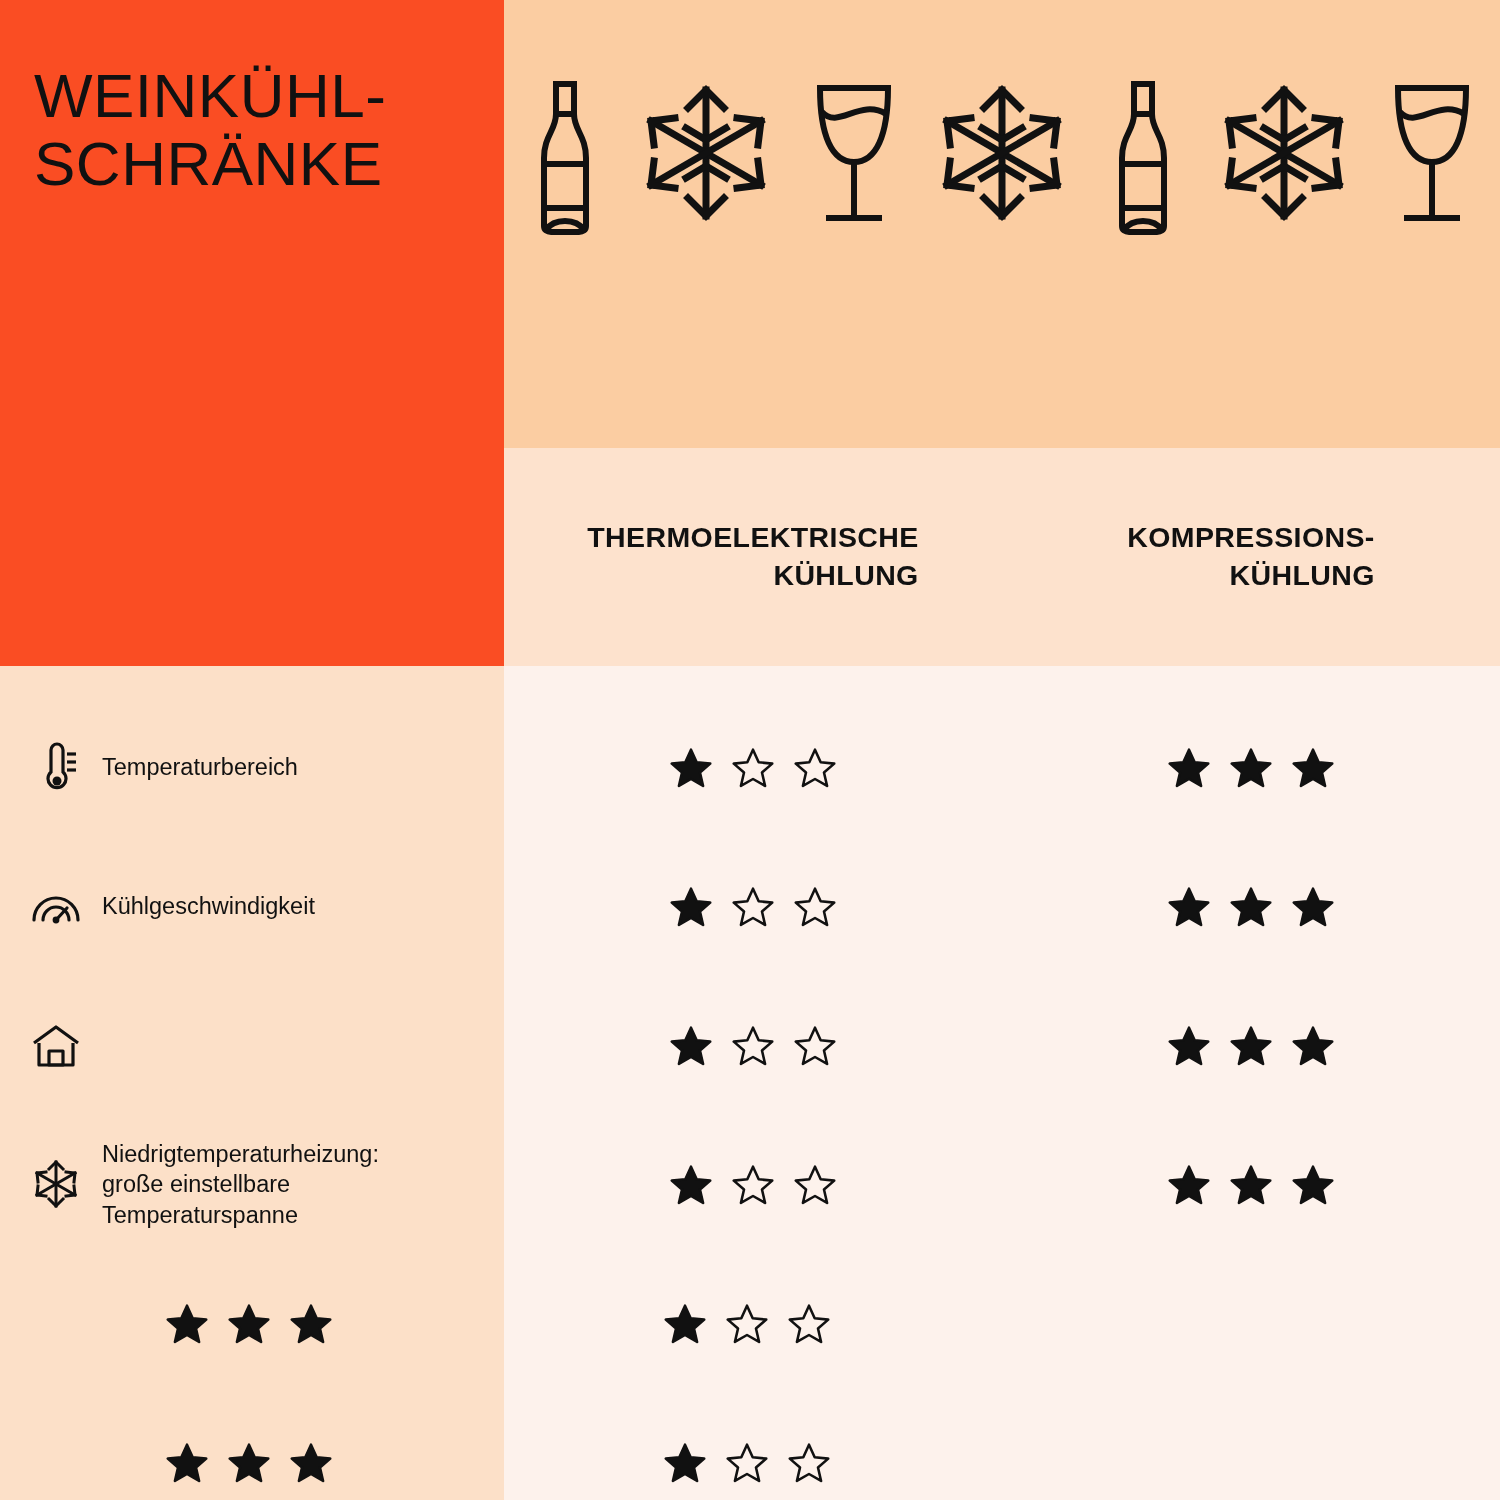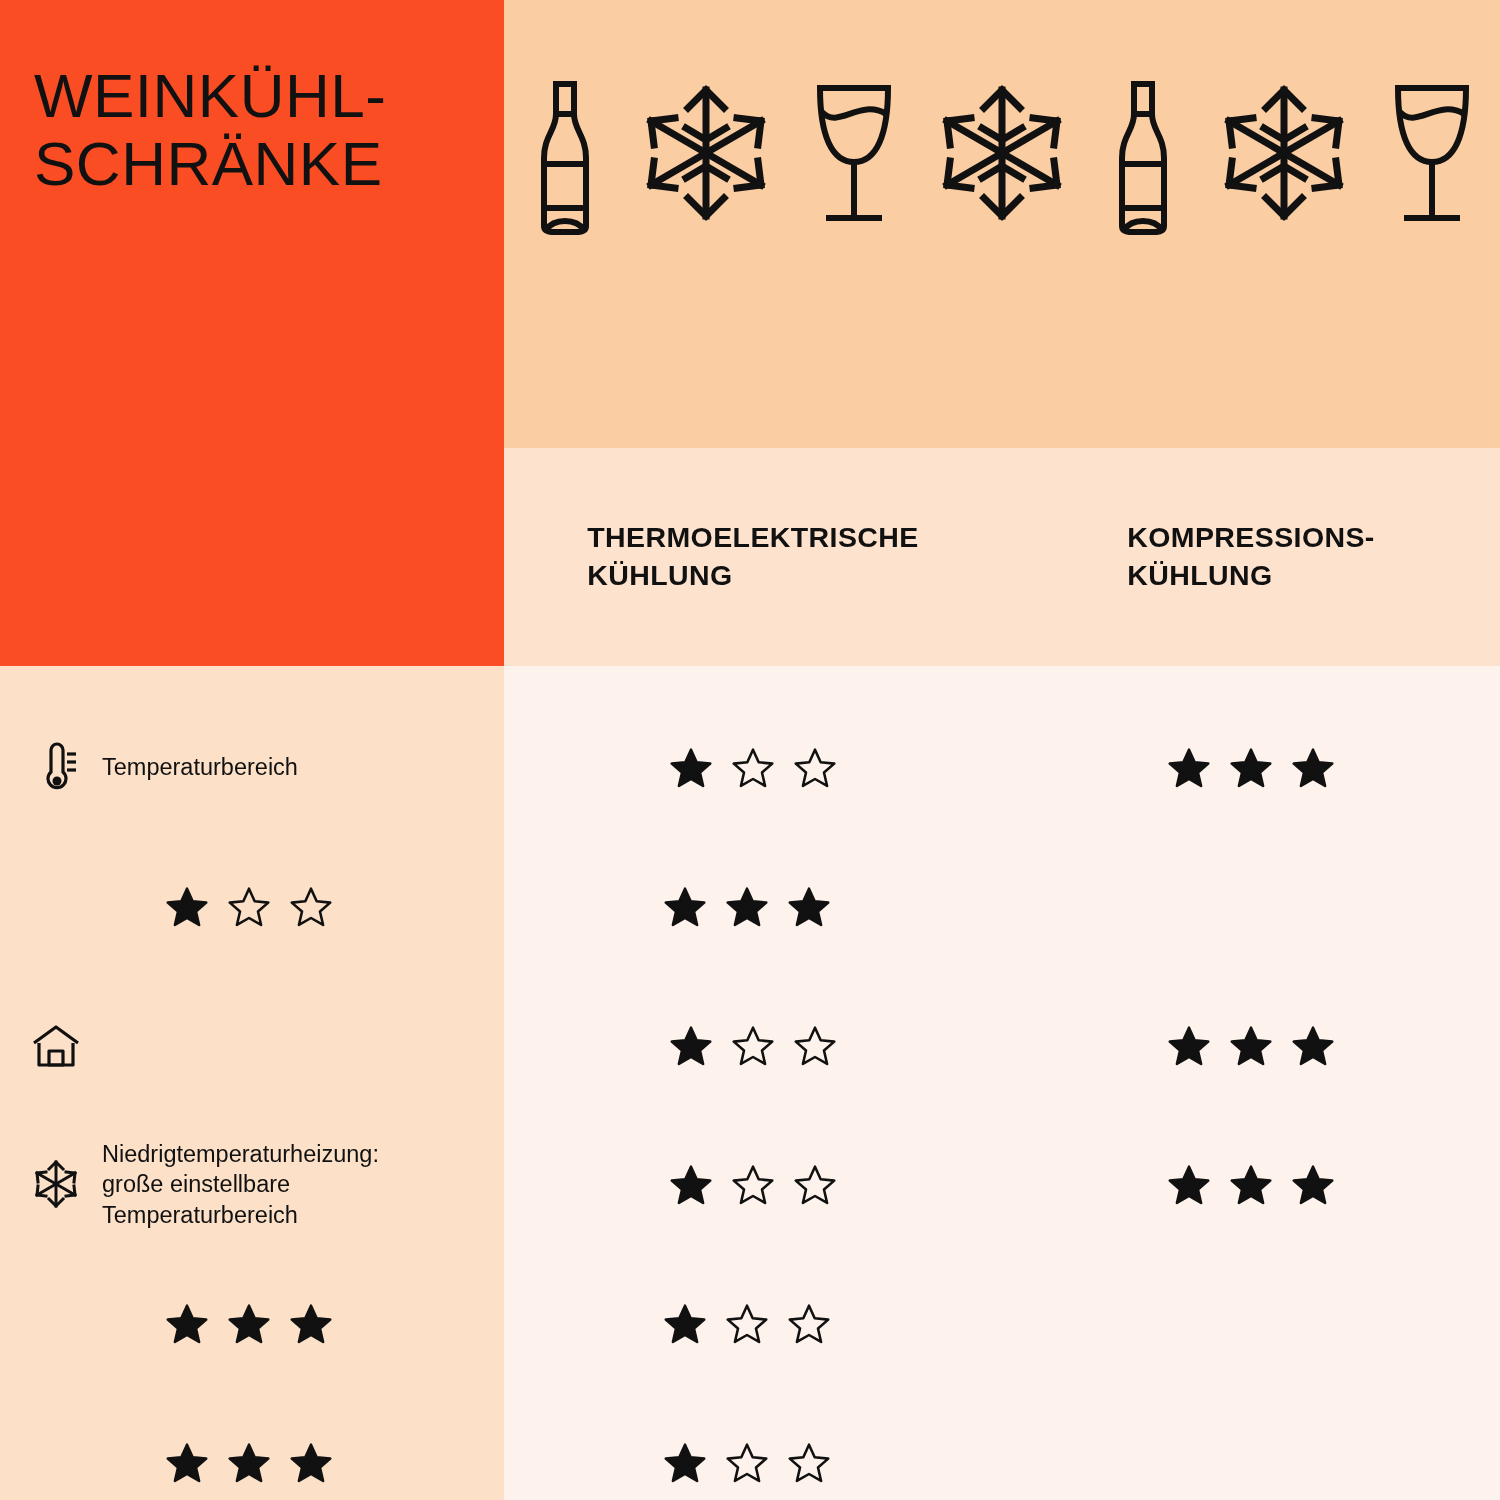--- a/index.html
+++ b/index.html
@@ -64,21 +64,21 @@
     left: 504px; top: 448px;
     width: 996px; height: 218px;
     background: #fde2cd;
     display: flex;
   }
   .header-cell {
     flex: 1 1 50%;
     display: flex;
     align-items: center;
     justify-content: center;
-    text-align: left;
+    text-align: right;
     box-sizing: border-box;
     padding: 0 18px;
   }
   .header-cell span {
     font-size: 28.5px;
     font-weight: 700;
     line-height: 1.33;
     letter-spacing: 0.4px;
     color: #111111;
     white-space: pre-line;
@@ -292,20 +292,31 @@
                 <polygon points="12,2 15.1,8.9 22.5,9.6 16.9,14.5 18.6,21.8 12,18 5.4,21.8 7.1,14.5 1.5,9.6 8.9,8.9"></polygon>
               </svg>
             <svg class="star" width="46" height="44" viewBox="0 0 24 24" fill="#111" stroke="#111" stroke-width="1.4" stroke-linejoin="round">
                 <polygon points="12,2 15.1,8.9 22.5,9.6 16.9,14.5 18.6,21.8 12,18 5.4,21.8 7.1,14.5 1.5,9.6 8.9,8.9"></polygon>
               </svg>
           </div>
         </div>
       </div>
 
       <div class="row">
+        <div class="row-label">
+          <span class="row-icon">
+            <svg width="52" height="42" viewBox="0 0 52 42" fill="none" stroke="#111" stroke-width="3.2" stroke-linecap="round">
+              <path d="M4 34 a22 22 0 0 1 44 0"></path>
+              <path d="M13 34 a13 13 0 0 1 26 0"></path>
+              <circle cx="26" cy="34" r="3.4" fill="#111" stroke="none"></circle>
+              <line x1="26" y1="34" x2="37" y2="22"></line>
+            </svg>
+          </span>
+          <span class="row-text">Kühlgeschwindigkeit</span>
+        </div>
         <div class="row-ratings">
           <div class="rating-cell">
             <svg class="star" width="46" height="44" viewBox="0 0 24 24" fill="#111" stroke="#111" stroke-width="1.4" stroke-linejoin="round">
                 <polygon points="12,2 15.1,8.9 22.5,9.6 16.9,14.5 18.6,21.8 12,18 5.4,21.8 7.1,14.5 1.5,9.6 8.9,8.9"></polygon>
               </svg>
             <svg class="star" width="46" height="44" viewBox="0 0 24 24" fill="none" stroke="#111" stroke-width="1.4" stroke-linejoin="round">
                 <polygon points="12,2 15.1,8.9 22.5,9.6 16.9,14.5 18.6,21.8 12,18 5.4,21.8 7.1,14.5 1.5,9.6 8.9,8.9"></polygon>
               </svg>
             <svg class="star" width="46" height="44" viewBox="0 0 24 24" fill="none" stroke="#111" stroke-width="1.4" stroke-linejoin="round">
                 <polygon points="12,2 15.1,8.9 22.5,9.6 16.9,14.5 18.6,21.8 12,18 5.4,21.8 7.1,14.5 1.5,9.6 8.9,8.9"></polygon>
@@ -368,21 +379,21 @@
               <line x1="25" y1="4" x2="25" y2="48"></line>
               <line x1="6" y1="15" x2="44" y2="37"></line>
               <line x1="44" y1="15" x2="6" y2="37"></line>
               <path d="M25 4 L18 11 M25 4 L32 11 M25 48 L18 41 M25 48 L32 41"></path>
               <path d="M6 15 L7 24 M6 15 L15 14 M44 37 L43 28 M44 37 L35 38"></path>
               <path d="M44 15 L43 24 M44 15 L35 14 M6 37 L7 28 M6 37 L15 38"></path>
             </svg>
           </span>
           <span class="row-text">Niedrigtemperaturheizung:
 große einstellbare
-Temperaturbereich</span>
+Temperaturspanne</span>
         </div>
         <div class="row-ratings">
           <div class="rating-cell">
             <svg class="star" width="46" height="44" viewBox="0 0 24 24" fill="#111" stroke="#111" stroke-width="1.4" stroke-linejoin="round">
                 <polygon points="12,2 15.1,8.9 22.5,9.6 16.9,14.5 18.6,21.8 12,18 5.4,21.8 7.1,14.5 1.5,9.6 8.9,8.9"></polygon>
               </svg>
             <svg class="star" width="46" height="44" viewBox="0 0 24 24" fill="none" stroke="#111" stroke-width="1.4" stroke-linejoin="round">
                 <polygon points="12,2 15.1,8.9 22.5,9.6 16.9,14.5 18.6,21.8 12,18 5.4,21.8 7.1,14.5 1.5,9.6 8.9,8.9"></polygon>
               </svg>
             <svg class="star" width="46" height="44" viewBox="0 0 24 24" fill="none" stroke="#111" stroke-width="1.4" stroke-linejoin="round">

